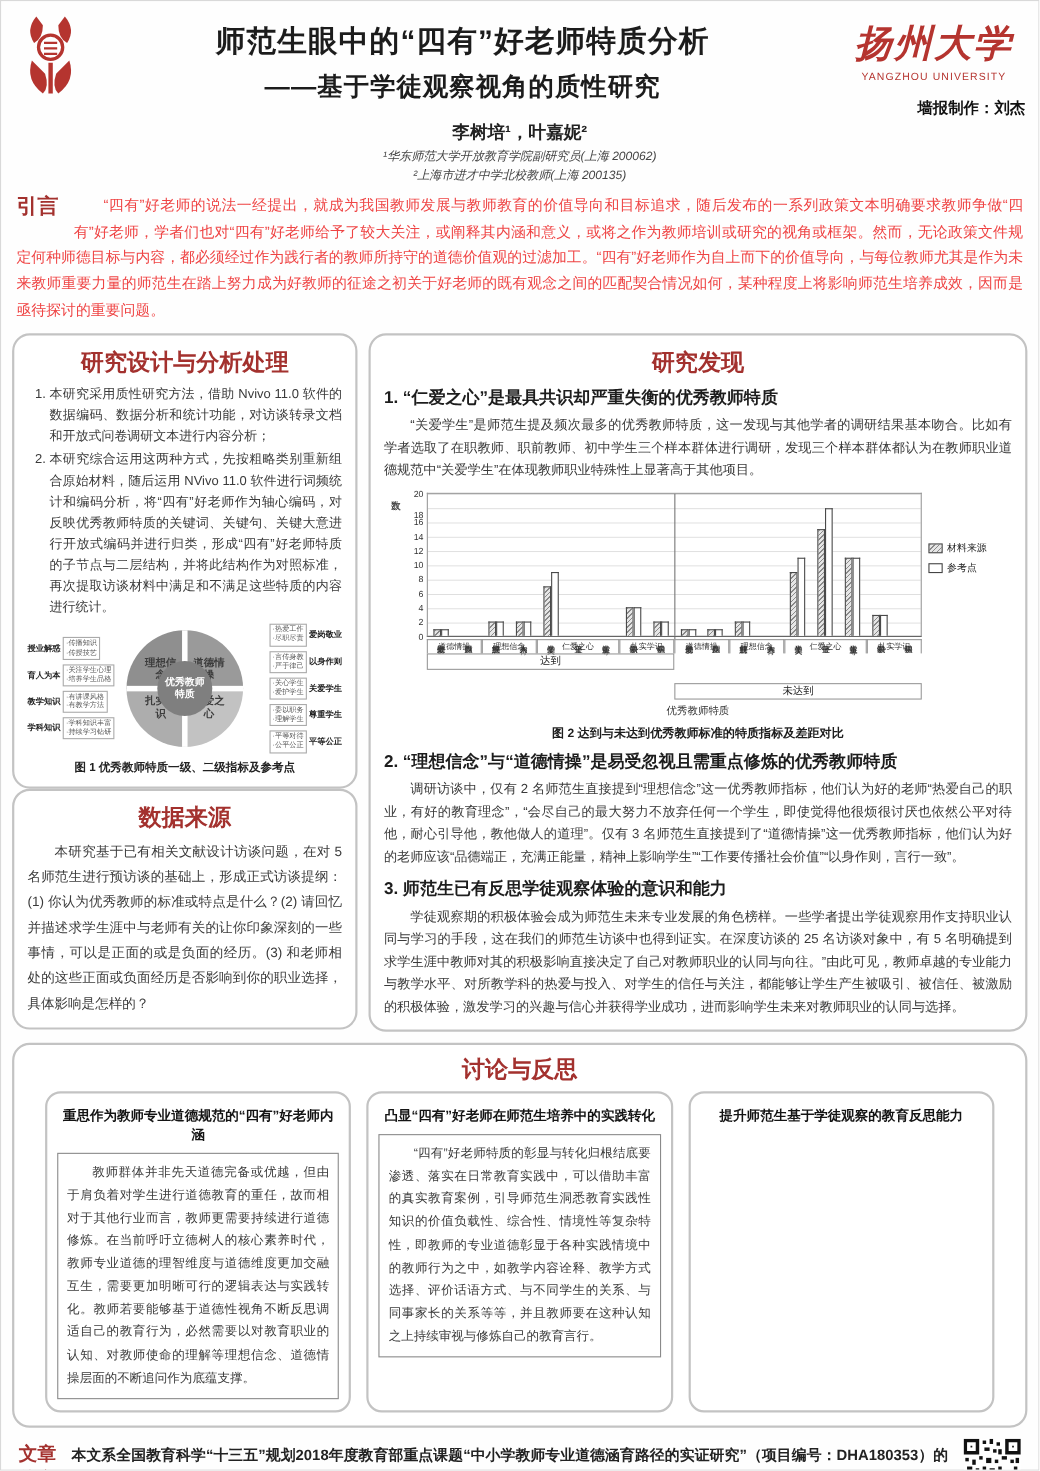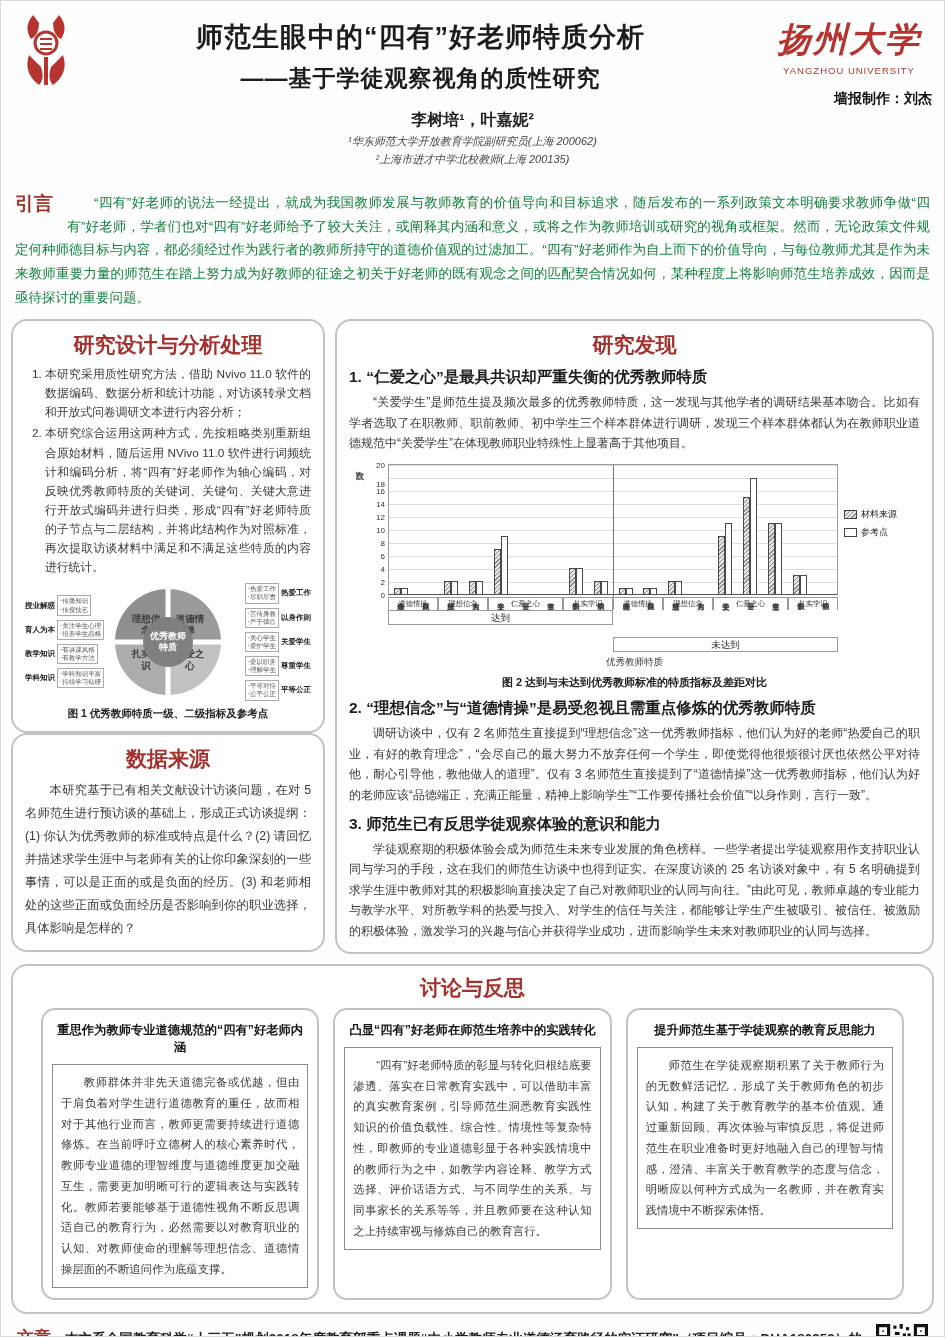--- a/index.html
+++ b/index.html
@@ -20,23 +20,23 @@
          font-size:34px; color:#b5342f; letter-spacing:2px; white-space:nowrap;}
   .unien{font-size:9.5px; color:#b5342f; letter-spacing:1px; margin-top:2px;}
   .credit{font-size:14px; font-weight:bold; color:#111; margin-top:14px; text-align:right; padding-right:2px;}
 
   
   .authors{text-align:center; margin-top:2px;}
   .authors .names{font-size:16px; font-weight:bold; color:#222;}
   .authors .affil{font-size:11px; color:#444; margin-top:3px; font-style:italic;}
 
   
-  .intro{margin-top:24px; padding:0 4px;}
+  .intro{margin-top:8px; padding:0 4px;}
   .intro-h{color:var(--accent); font-size:19px; font-weight:bold; float:left; margin-right:14px;}
-  .intro-p{font-size:13.5px; line-height:1.75; text-align:justify; text-indent:2em; color:#15803d;}
+  .intro-p{font-size:13.5px; line-height:1.75; text-align:justify; text-indent:2em; color:#ef4444;}
 
   
   .cols{display:flex; gap:10px; margin-top:10px; align-items:stretch;}
   .colL{width:314px; flex:0 0 auto; display:flex; flex-direction:column; gap:0;}
   .colR{flex:1;}
   .box{border:2px solid var(--box); border-radius:16px; background:#fff; padding:8px 12px 10px;}
   .box-h{color:var(--accent); font-size:21px; font-weight:bold; text-align:center; margin:2px 0 6px;}
 
   
   .design ol{padding-left:20px; font-size:11.8px; line-height:1.62; text-align:justify; color:#3a3a3a;}
@@ -203,21 +203,21 @@
             <div class="f1-q bl">扎实学识</div>
             <div class="f1-q br">仁爱之心</div>
             <div class="f1-center">优秀教师特质</div>
           </div>
           <div class="f1-side" id="fig1-right">
               <div class="f1-row right">
                 <span class="f1-points">
                   <span class="f1-point">·热爱工作</span>
                   <span class="f1-point">·尽职尽责</span>
                 </span>
-                <span class="f1-label">热爱工作</span>
+                <span class="f1-label">爱岗敬业</span>
               </div>
               <div class="f1-row right">
                 <span class="f1-points">
                   <span class="f1-point">·言传身教</span>
                   <span class="f1-point">·严于律己</span>
                 </span>
                 <span class="f1-label">以身作则</span>
               </div>
               <div class="f1-row right">
                 <span class="f1-points">
@@ -455,23 +455,20 @@
           </div>
         </div>
         <div class="disc-col">
           <div class="disc-title">凸显“四有”好老师在师范生培养中的实践转化</div>
           <div class="disc-inner">
             <p class="disc-text">“四有”好老师特质的彰显与转化归根结底要渗透、落实在日常教育实践中，可以借助丰富的真实教育案例，引导师范生洞悉教育实践性知识的价值负载性、综合性、情境性等复杂特性，即教师的专业道德彰显于各种实践情境中的教师行为之中，如教学内容诠释、教学方式选择、评价话语方式、与不同学生的关系、与同事家长的关系等等，并且教师要在这种认知之上持续审视与修炼自己的教育言行。</p>
           </div>
         </div>
         <div class="disc-col">
           <div class="disc-title">提升师范生基于学徒观察的教育反思能力</div>
-          <div class="disc-inner">
-            <p class="disc-text">师范生在学徒观察期积累了关于教师行为的无数鲜活记忆，形成了关于教师角色的初步认知，构建了关于教育教学的基本价值观。通过重新回顾、再次体验与审慎反思，将促进师范生在职业准备时更好地融入自己的理智与情感，澄清、丰富关于教育教学的态度与信念，明晰应以何种方式成为一名教师，并在教育实践情境中不断探索体悟。</p>
-          </div>
         </div>
       </div>
   </div>
 
   <div class="footer">
     <div class="f-head">
       <div>文章</div>
       <div>信息</div>
     </div>
     <div class="f-text">本文系全国教育科学“十三五”规划2018年度教育部重点课题“中小学教师专业道德涵育路径的实证研究”（项目编号：DHA180353）的阶段研究成果</div>

